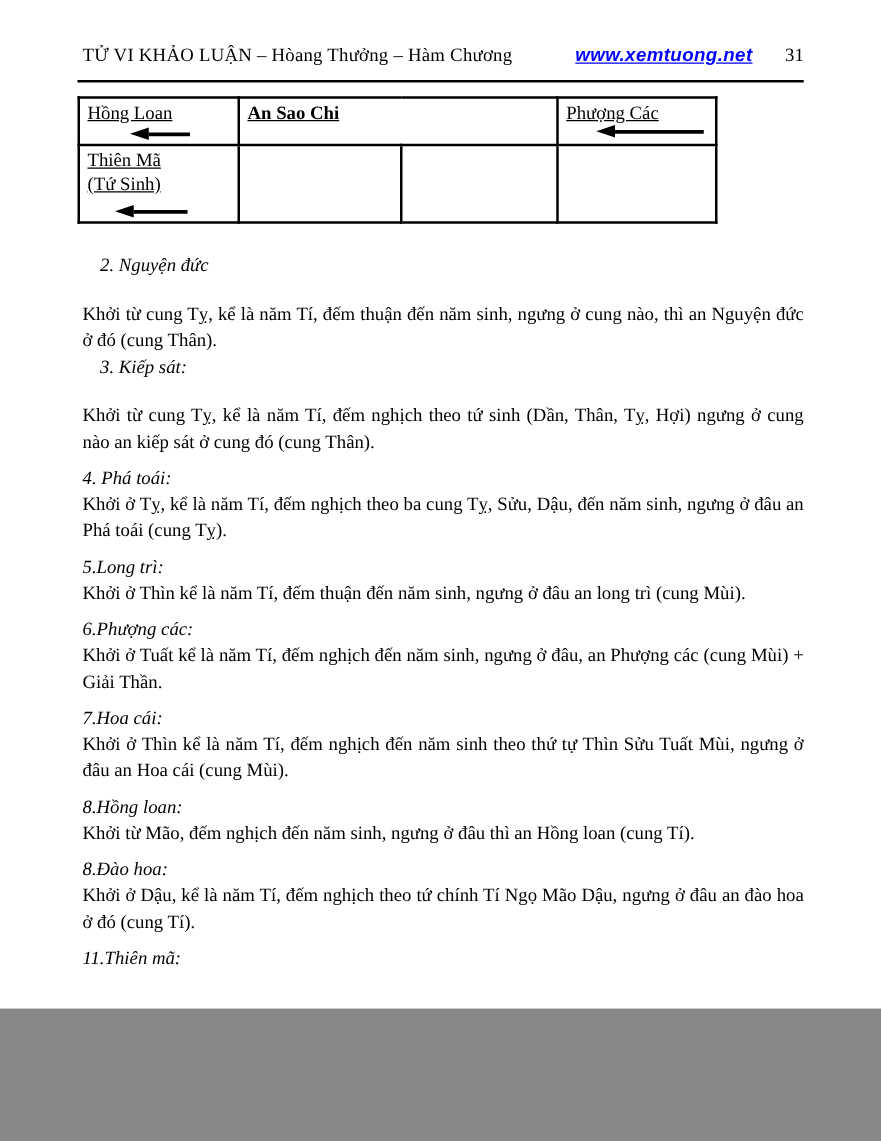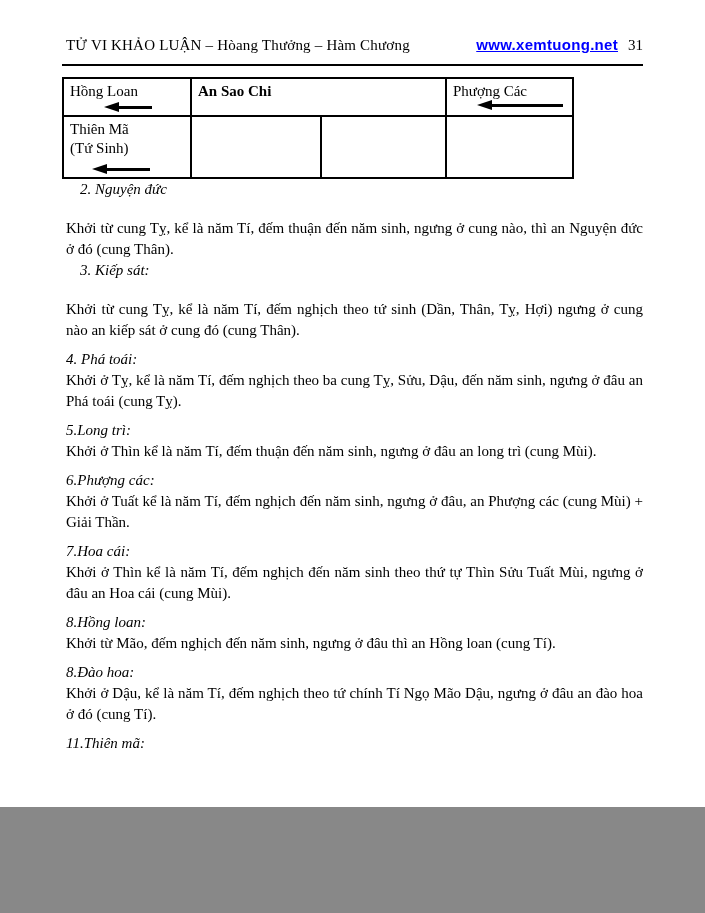--- a/index.html
+++ b/index.html
@@ -28,30 +28,32 @@
     white-space:nowrap;
   }
   .header-right { display:flex; align-items:baseline; }
   .header-link {
     font-family:"Liberation Sans", sans-serif;
     font-weight:bold;
     font-size:15px;
     color:#0000ff;
     text-decoration:underline;
     cursor:pointer;
-    margin-right:10px;
+    margin-right:26px;
     letter-spacing:0.3px;
+    font-style:italic;
   }
   .header-page { font-size:15px; }
 
   
   .sao-table {
     margin:11px 0 0 62px;
     border-collapse:collapse;
     table-layout:fixed;
+    text-decoration:underline;
   }
   .sao-table td {
     border:2px solid #000;
     vertical-align:top;
     padding:3px 6px;
     font-size:15px;
     line-height:19px;
   }
   .c1 { width:114px; }
   .c2 { width:116px; }
@@ -69,20 +71,21 @@
     border-bottom:5px solid transparent;
     border-right:15px solid #000;
   }
   .arrow-shaft { height:3px; background:#000; flex:1; }
   .arrow-hongloan  { width:48px; margin:1px 0 0 34px; }
   .arrow-thienma   { width:58px; margin:6px 0 0 22px; }
   .arrow-phuongcac { width:86px; margin:-1px 0 0 24px; }
 
   
   .content {
+    margin-top:24px;
     padding:0 62px 0 66px;
     font-size:15px;
     line-height:21px;
   }
   .sec-heading {
     font-style:italic;
   }
   .indent-heading .sec-heading { padding-left:14px; }
   .sec-body {
     margin:0;

